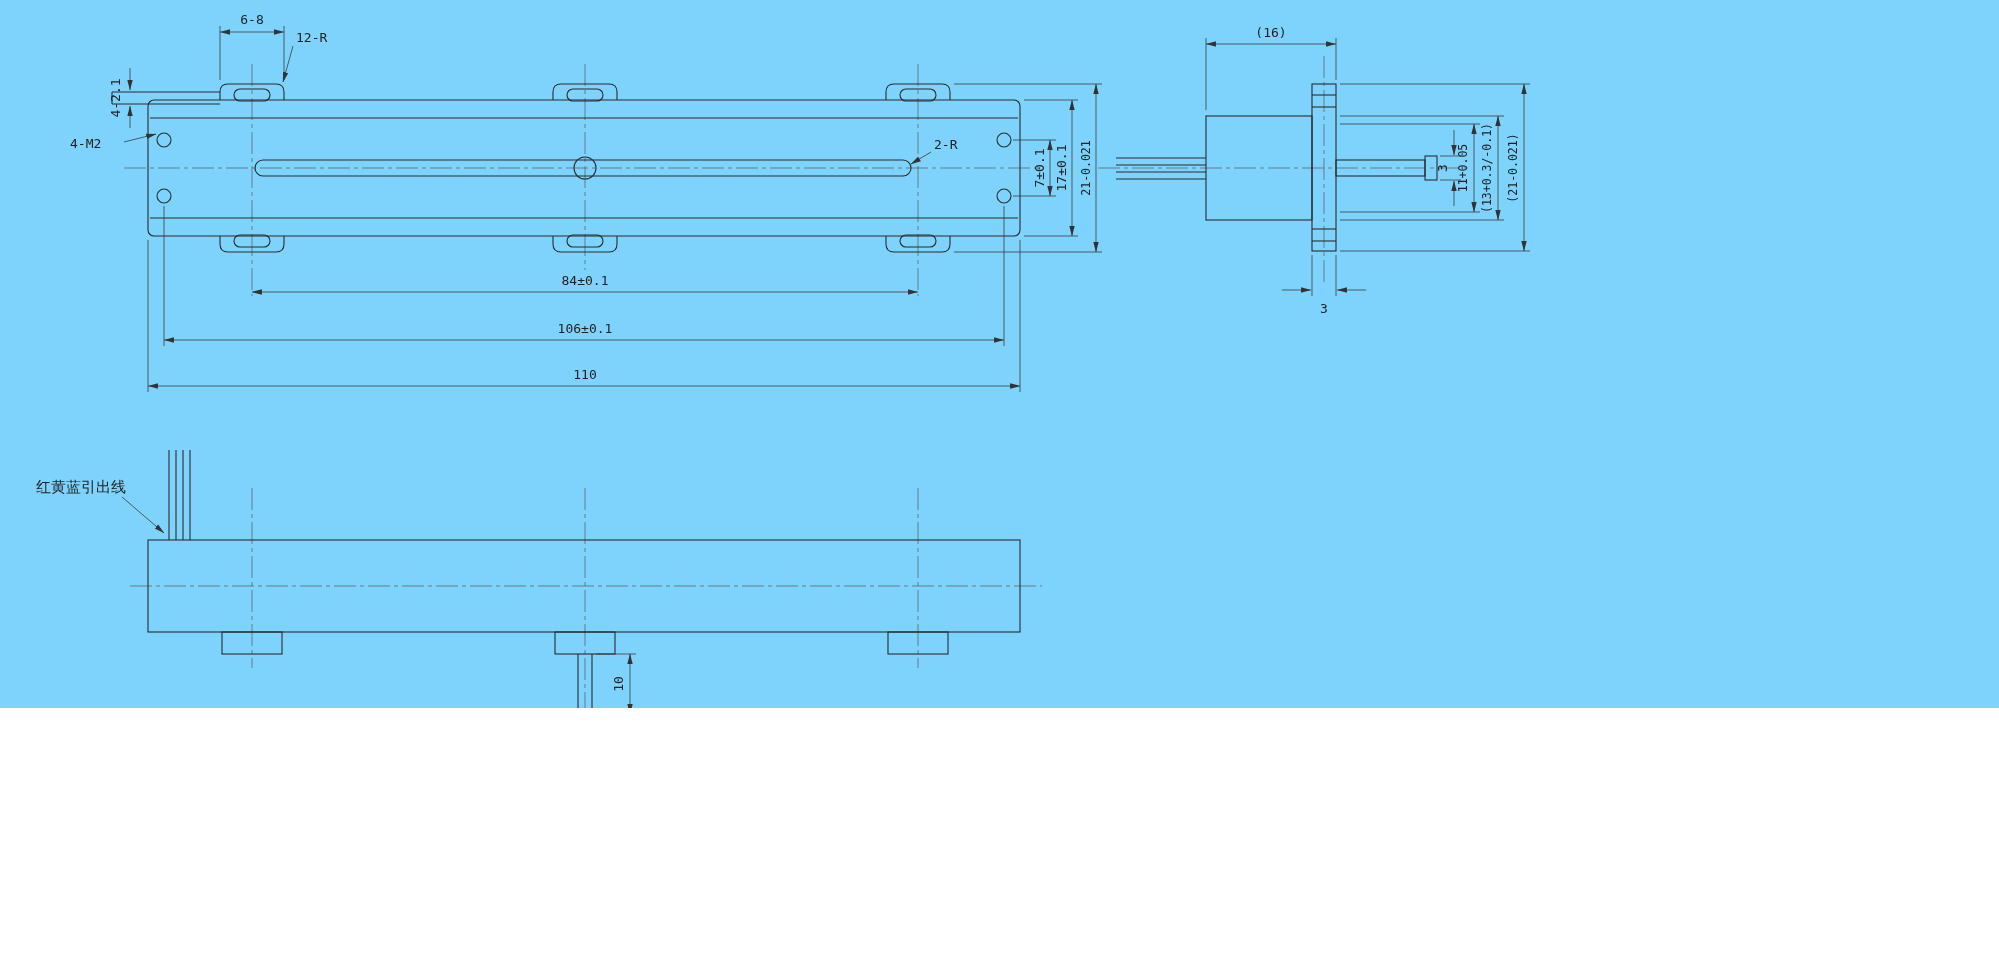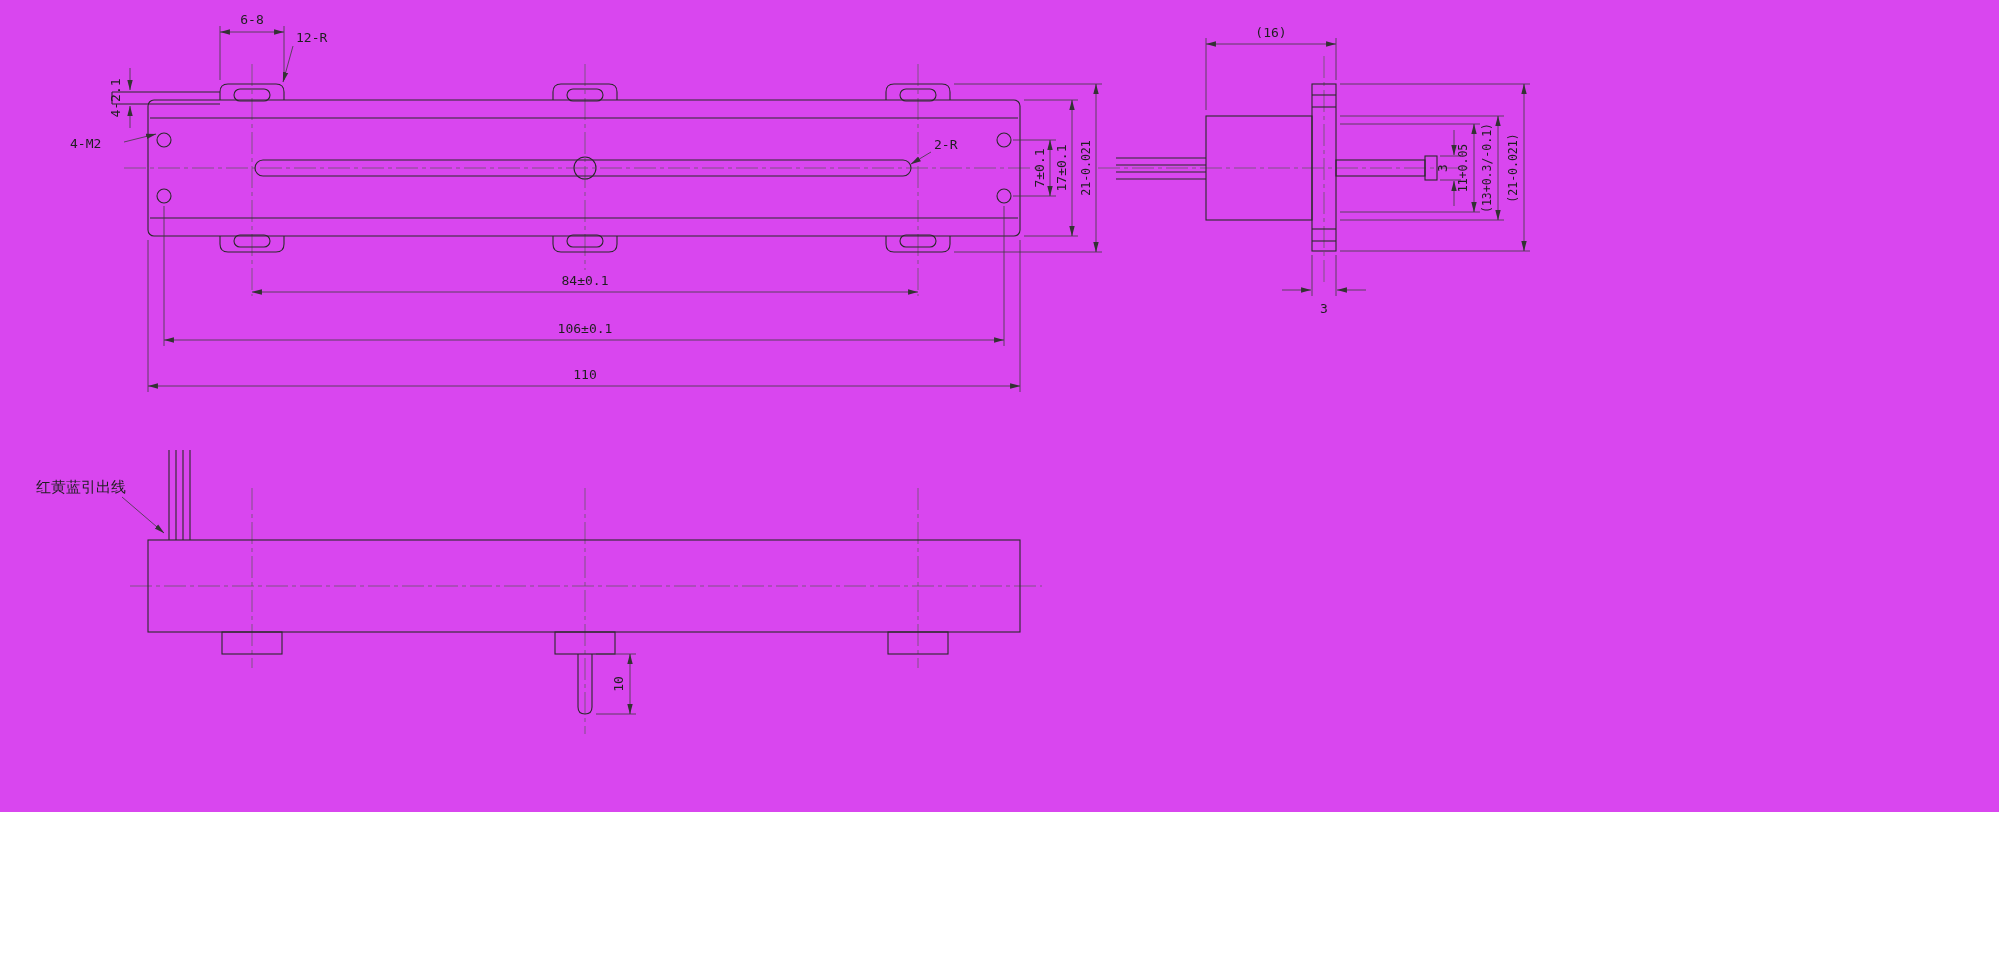--- a/index.html
+++ b/index.html
@@ -1,16 +1,16 @@
 <!DOCTYPE html>
 <html><head>
 <meta charset="utf-8">
 <style>
   html,body{margin:0;padding:0;background:#fff;}
-  .wrap{position:relative;width:1999px;height:812px;background:#d946ef;overflow:hidden;}
+  .wrap{position:relative;width:1999px;height:708px;background:#7dd3fc;overflow:hidden;}
   svg{display:block;}
   .ol{fill:none;stroke:#2b2b2b;stroke-width:1.1;}
   .dm{fill:none;stroke:#3c3c3c;stroke-width:0.8;}
   .cl{fill:none;stroke:#5a5a5a;stroke-width:0.7;stroke-dasharray:22 4 4 4;}
   text{font-family:"DejaVu Sans Mono","Liberation Mono",monospace;font-size:13px;fill:#1f1f1f;}
   .sm{font-size:11.5px;}
   .zh{font-family:"DejaVu Sans","Liberation Sans",sans-serif;font-size:15px;}
 </style>
 </head>
 <body>

